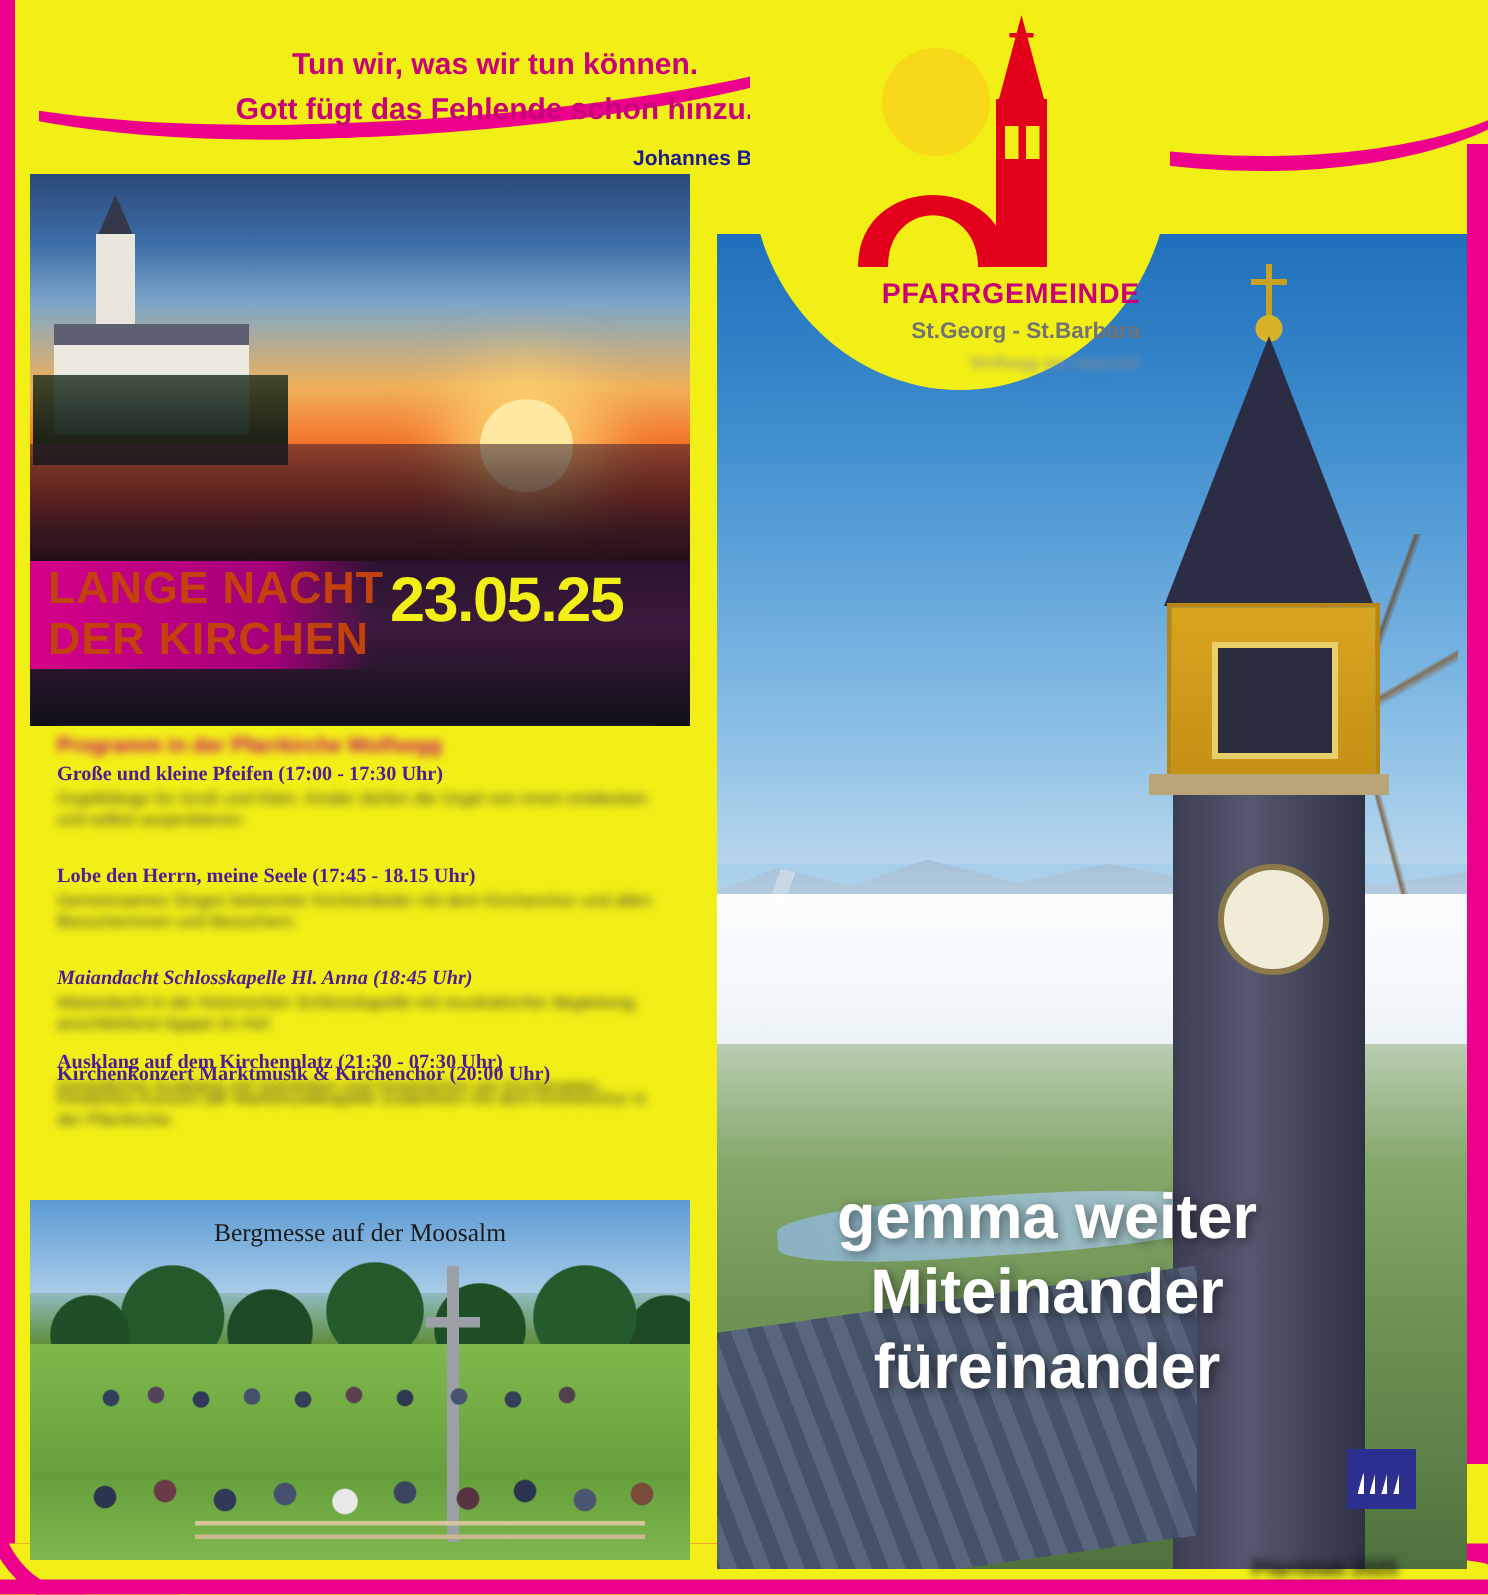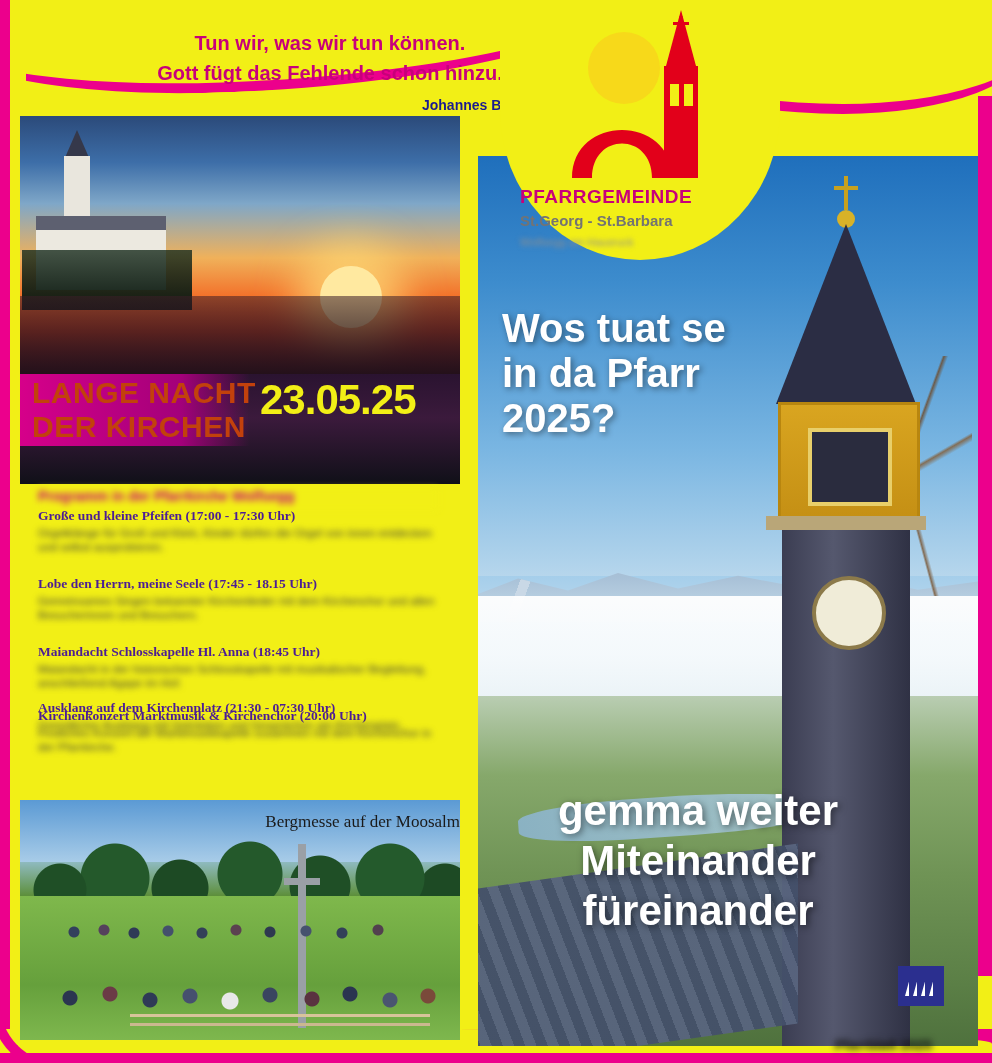--- a/index.html
+++ b/index.html
@@ -69,21 +69,21 @@
   }
 
   
   .logo-blob {
     position:absolute; left:500px; top:-40px; width:280px; height:300px;
     background:#f2ef16; border-radius:0 0 55% 55%;
     z-index:6;
   }
   .logo-wrap {
     position:absolute; left:520px; top:10px; width:240px; height:240px;
-    z-index:7; text-align:left;
+    z-index:7; text-align:right;
   }
   .logo-text1 {
     position:absolute; left:0; top:176px; width:240px;
     color:#c8007a; font-weight:bold; font-size:19px; letter-spacing:.5px;
   }
   .logo-text2 {
     position:absolute; left:0; top:202px; width:240px;
     color:#737373; font-weight:bold; font-size:15px;
   }
   .logo-text3 {
@@ -233,21 +233,21 @@
       radial-gradient(circle at 246px 13px,#46526e 5px, transparent 6px),
       radial-gradient(circle at 282px 15px,#334058 5px, transparent 6px),
       radial-gradient(circle at 318px 12px,#52404e 5px, transparent 6px);
   }
   .bm-fence {
     position:absolute; left:110px; top:206px; width:300px; height:26px;
   }
   .bm-fence .rail { position:absolute; left:0; top:8px; width:300px; height:3px; background:#d8c49a; }
   .bm-fence .rail2 { position:absolute; left:0; top:17px; width:300px; height:3px; background:#cbb88f; }
   .bm-caption {
-    position:absolute; left:0; top:12px; width:440px; text-align:right;
+    position:absolute; left:0; top:12px; width:440px; text-align:center;
     color:#1a1a1a; font-family:"Liberation Serif", serif; font-size:17px;
   }
 
   
   .panel-right {
     position:absolute; left:478px; top:156px; width:500px; height:890px;
     overflow:hidden;
     background:linear-gradient(180deg,#2f7cc4 0%, #56a0d8 22%, #8dc2e8 42%,
                                #cfe3ef 56%, #b8cfd8 64%, #7fa86a 78%, #5d7f4a 100%);
   }
@@ -423,21 +423,21 @@
   <div class="prog-head">Programm in der Pfarrkirche Wolfsegg</div>
 
   <div class="item" style="top:392px;">
     <div class="item-title">Große und kleine Pfeifen (17:00 - 17:30 Uhr)</div>
     <div class="item-body">Orgelklänge für Groß und Klein, Kinder dürfen die Orgel von innen entdecken und selbst ausprobieren.</div>
   </div>
   <div class="item" style="top:460px;">
     <div class="item-title">Lobe den Herrn, meine Seele  (17:45 - 18.15 Uhr)</div>
     <div class="item-body">Gemeinsames Singen bekannter Kirchenlieder mit dem Kirchenchor und allen Besucherinnen und Besuchern.</div>
   </div>
-  <div class="item" style="top:528px;">
+  <div class="item" style="top:528px;font-style:italic;">
     <div class="item-title">Maiandacht Schlosskapelle Hl.  Anna (18:45 Uhr)</div>
     <div class="item-body">Maiandacht in der historischen Schlosskapelle mit musikalischer Begleitung, anschließend Agape im Hof.</div>
   </div>
   <div class="item" style="top:592px;">
     <div class="item-title">Kirchenkonzert Marktmusik &amp; Kirchenchor (20:00 Uhr)</div>
     <div class="item-body">Festliches Konzert der Marktmusikkapelle zusammen mit dem Kirchenchor in der Pfarrkirche.</div>
   </div>
 
 </div>
 
@@ -477,25 +477,20 @@
     <div class="tw-ball"></div>
     <div class="tw-spire"></div>
     <div class="tw-belfry"></div>
     <div class="tw-louvre"></div>
     <div class="tw-cornice"></div>
     <div class="tw-shaft"></div>
     <div class="tw-clock"></div>
   </div>
   <div class="roof-tiles"></div>
 
-  <div class="r-head">
-    <div>Wos tuat se</div>
-    <div>in da Pfarr</div>
-    <div>2025?</div>
-  </div>
 
   <div class="r-foot">
     <div>gemma weiter</div>
     <div>Miteinander</div>
     <div>füreinander</div>
   </div>
 
   <div class="badge-blue">
     <div class="mark"></div>
   </div>

